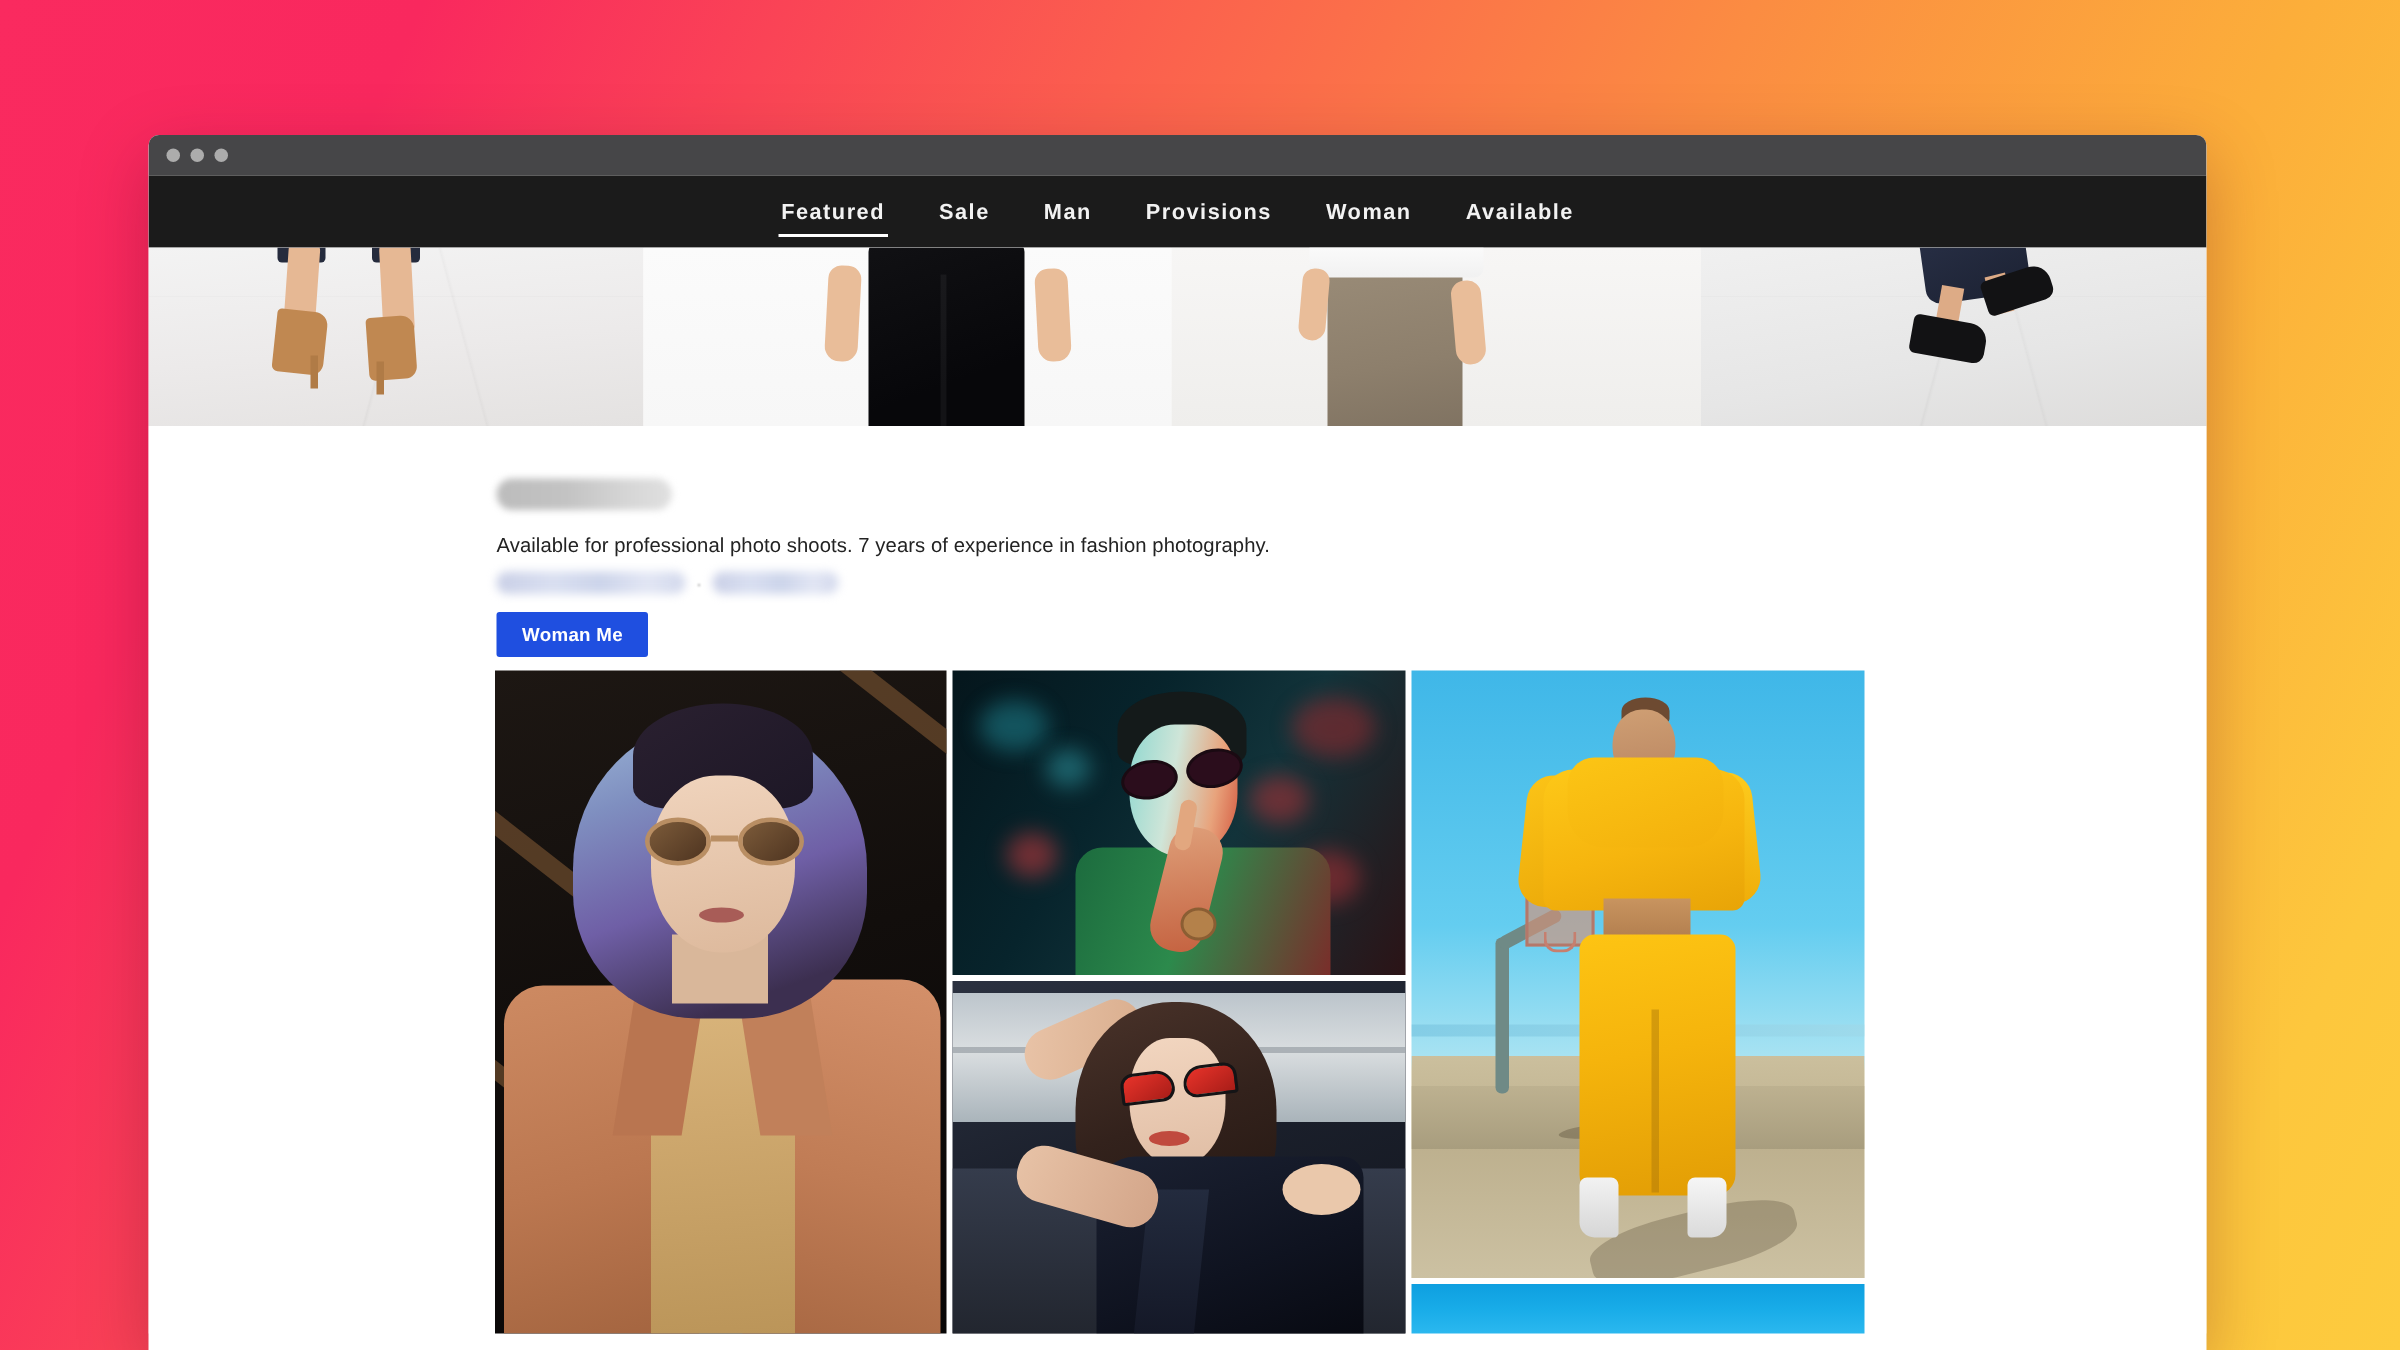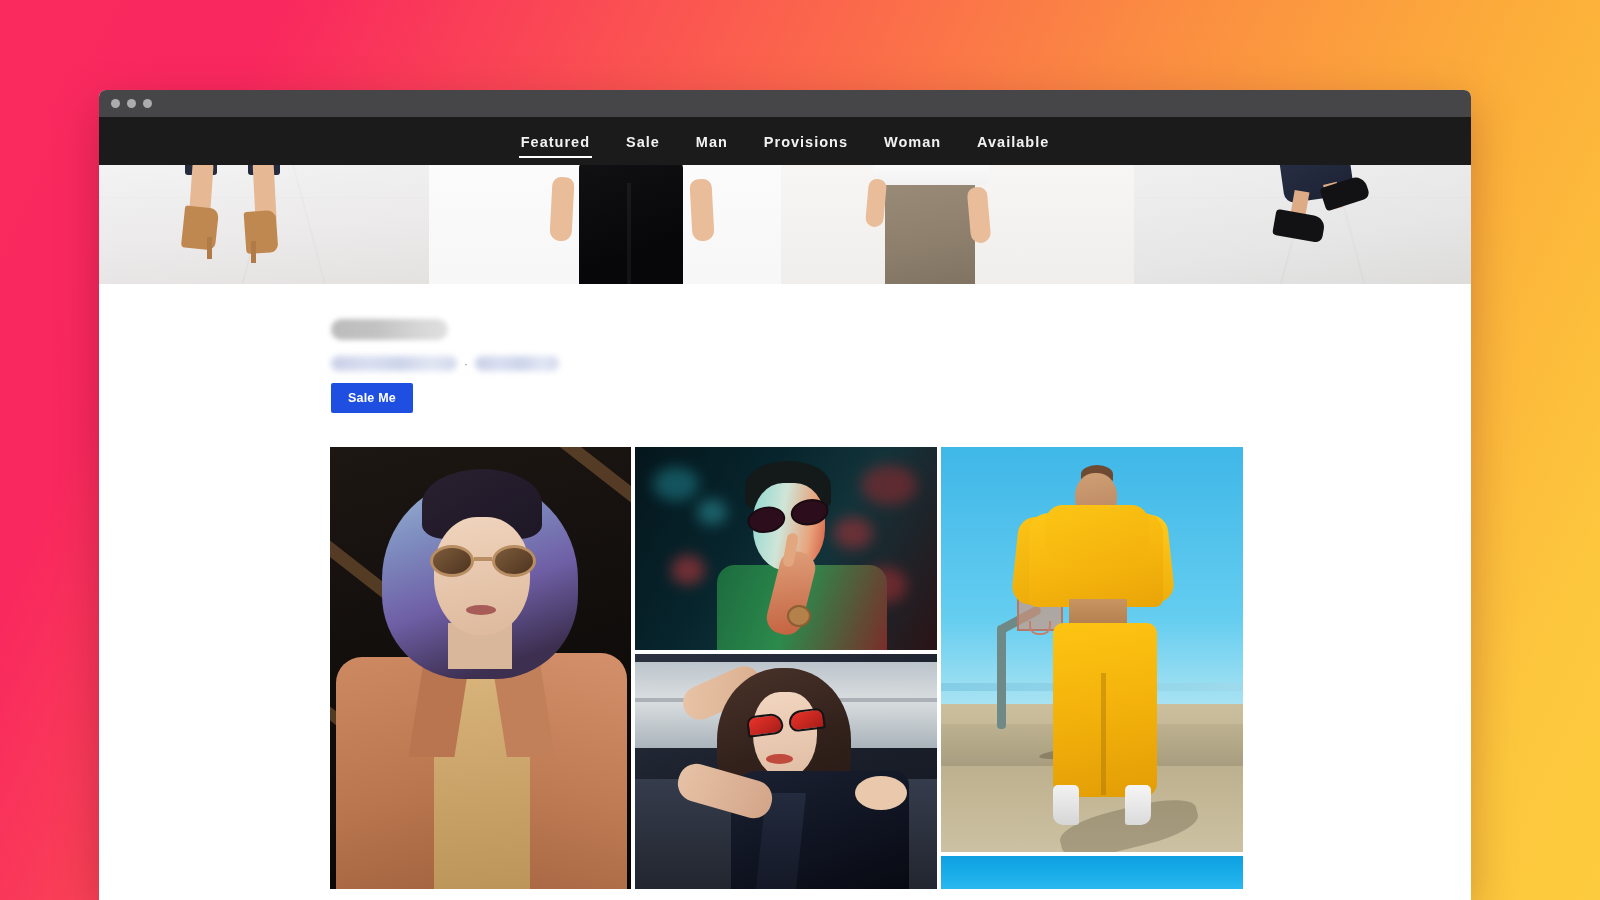--- a/index.html
+++ b/index.html
@@ -389,26 +389,27 @@
       <div class="shin sh2"></div>
       <div class="shoe b1"></div>
       <div class="shoe b2"></div>
     </div>
   </div>
 
   <div class="content">
 
     <section class="profile">
       <div class="name-redacted"></div>
+      <p class="bio">Available for professional photo shoots. 7 years of experience in fashion photography.</p>
       <div class="contact-row">
         <span class="contact-redacted email"></span>
         <span class="contact-sep">·</span>
         <span class="contact-redacted phone"></span>
       </div>
-      <button class="hire-btn">Sale Me</button>
+      <button class="hire-btn">Woman Me</button>
 
       <div class="avatar">
         <div class="avatar-inner">
           <div class="av-wall"></div>
           <div class="av-jacket"></div>
           <div class="av-hair"></div>
           <div class="av-bun"></div>
           <div class="av-face"></div>
           <div class="av-strap"></div>
           <div class="av-arm"></div>

